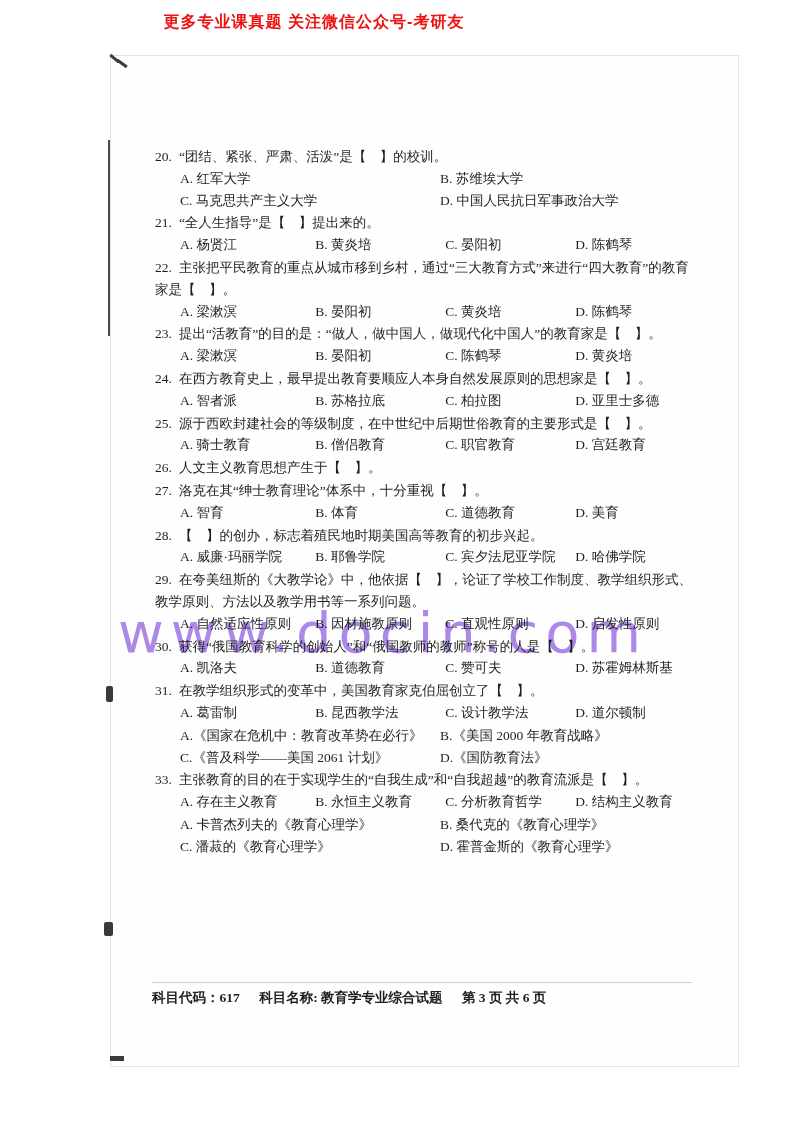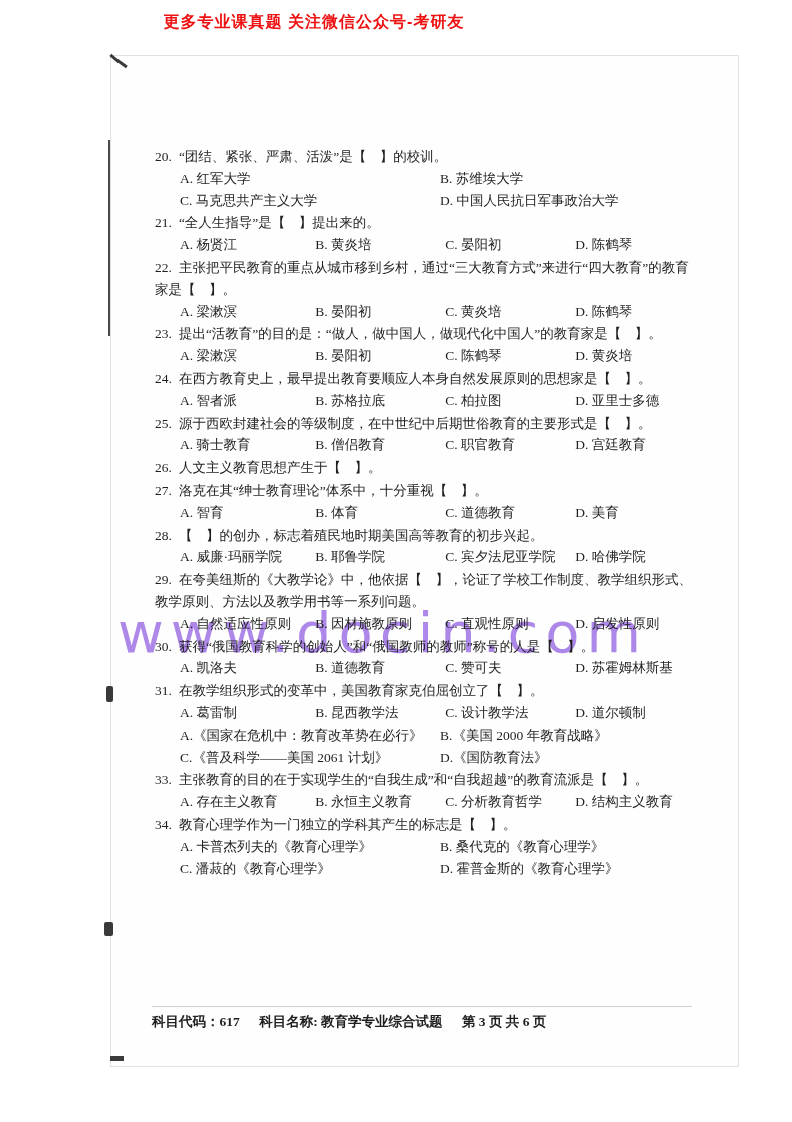--- a/index.html
+++ b/index.html
@@ -46,21 +46,21 @@
     line-height:21.8px;
     z-index:2;
   }
   .question { margin-bottom:1px; }
   .qnum { margin-right:7px; }
   .opt-row { margin-left:25px; display:grid; }
   .cols-4 { grid-template-columns:26% 25% 25% 24%; }
   .cols-2 { grid-template-columns:50% 50%; }
   .opt { white-space:nowrap; }
   .footer {
-    position:absolute; left:152px; top:1006px;
+    position:absolute; left:152px; top:982px;
     width:540px;
     border-top:1px solid #cfcfcf;
     padding-top:6px;
     font-size:13.5px;
     font-weight:bold;
     z-index:2;
   }
   .footer span { margin-right:16px; }
   .artifact { position:absolute; background:#3a3a3a; z-index:3; }
   .a1 { left:109px; top:57px; width:11px; height:3px; transform:rotate(40deg); }
@@ -204,21 +204,20 @@
     <div class="question">
       <div class="stem"><span class="qnum">33.</span><span>主张教育的目的在于实现学生的“自我生成”和“自我超越”的教育流派是【　】。</span></div>
       <div class="opt-row cols-4">
         <span class="opt">A. 存在主义教育</span>
         <span class="opt">B. 永恒主义教育</span>
         <span class="opt">C. 分析教育哲学</span>
         <span class="opt">D. 结构主义教育</span>
       </div>
     </div>
     <div class="question">
-      <div class="stem"><span class="qnum">34.</span><span>教育心理学作为一门独立的学科其产生的标志是【　】。</span></div>
       <div class="opt-row cols-2">
         <span class="opt">A. 卡普杰列夫的《教育心理学》</span>
         <span class="opt">B. 桑代克的《教育心理学》</span>
       </div>
       <div class="opt-row cols-2">
         <span class="opt">C. 潘菽的《教育心理学》</span>
         <span class="opt">D. 霍普金斯的《教育心理学》</span>
       </div>
     </div>
   </div>

